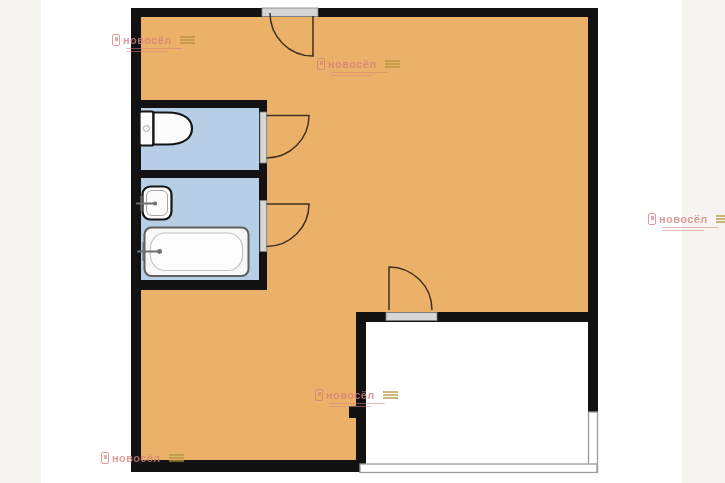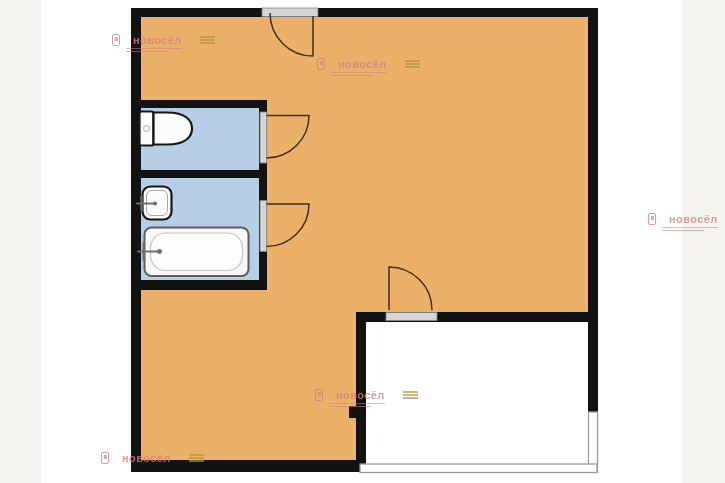--- a/index.html
+++ b/index.html
@@ -19,21 +19,21 @@
   .swing{fill:none;stroke:var(--door_swing,#3f3122);stroke-width:1.5;}
   .fx{fill:var(--fixture_fill,#fcfcfc);stroke:var(--fixture_stroke,#161616);stroke-width:2.2;}
   .fxthin{fill:none;stroke:#a8a8a8;stroke-width:1;}
   .tub{fill:#f7f7f7;stroke:var(--tub_stroke,#5f5f5f);stroke-width:2;}
   .tubrim{fill:#fdfdfd;stroke:var(--tub_rim,#c4c4c4);stroke-width:1.2;}
   .fau{stroke:var(--faucet,#6f6f6f);stroke-width:2.2;fill:none;stroke-linecap:round;}
   .faudot{fill:var(--faucet,#6f6f6f);}
 
   
   .wm{position:absolute;opacity:.78;color:var(--watermark_pink,#d4807f);pointer-events:none;}
-  .wm-row{display:flex;align-items:center;gap:13px;}
+  .wm-row{display:flex;align-items:center;gap:3px;}
   .wm-logo{display:inline-block;width:8px;height:12px;border:1.5px solid currentColor;border-radius:2px;position:relative;box-sizing:border-box;}
   .wm-logo i{position:absolute;left:1.5px;top:1.5px;width:3px;height:4px;background:currentColor;opacity:.85;}
   .wm-brand{font-size:11px;font-weight:bold;letter-spacing:.4px;line-height:1;}
   .wm-stamp{display:inline-flex;flex-direction:column;gap:1.5px;margin-left:5px;}
   .wm-stamp i{display:block;width:15px;height:1.5px;background:var(--watermark_gold,#b3953a);opacity:.85;}
   .wm-lines{margin-left:14px;margin-top:2px;display:flex;flex-direction:column;gap:1.5px;}
   .wm-lines i{display:block;height:1.3px;background:currentColor;opacity:.7;}
   .wm-lines .l1{width:56px;}
   .wm-lines .l2{width:42px;}
 </style>

